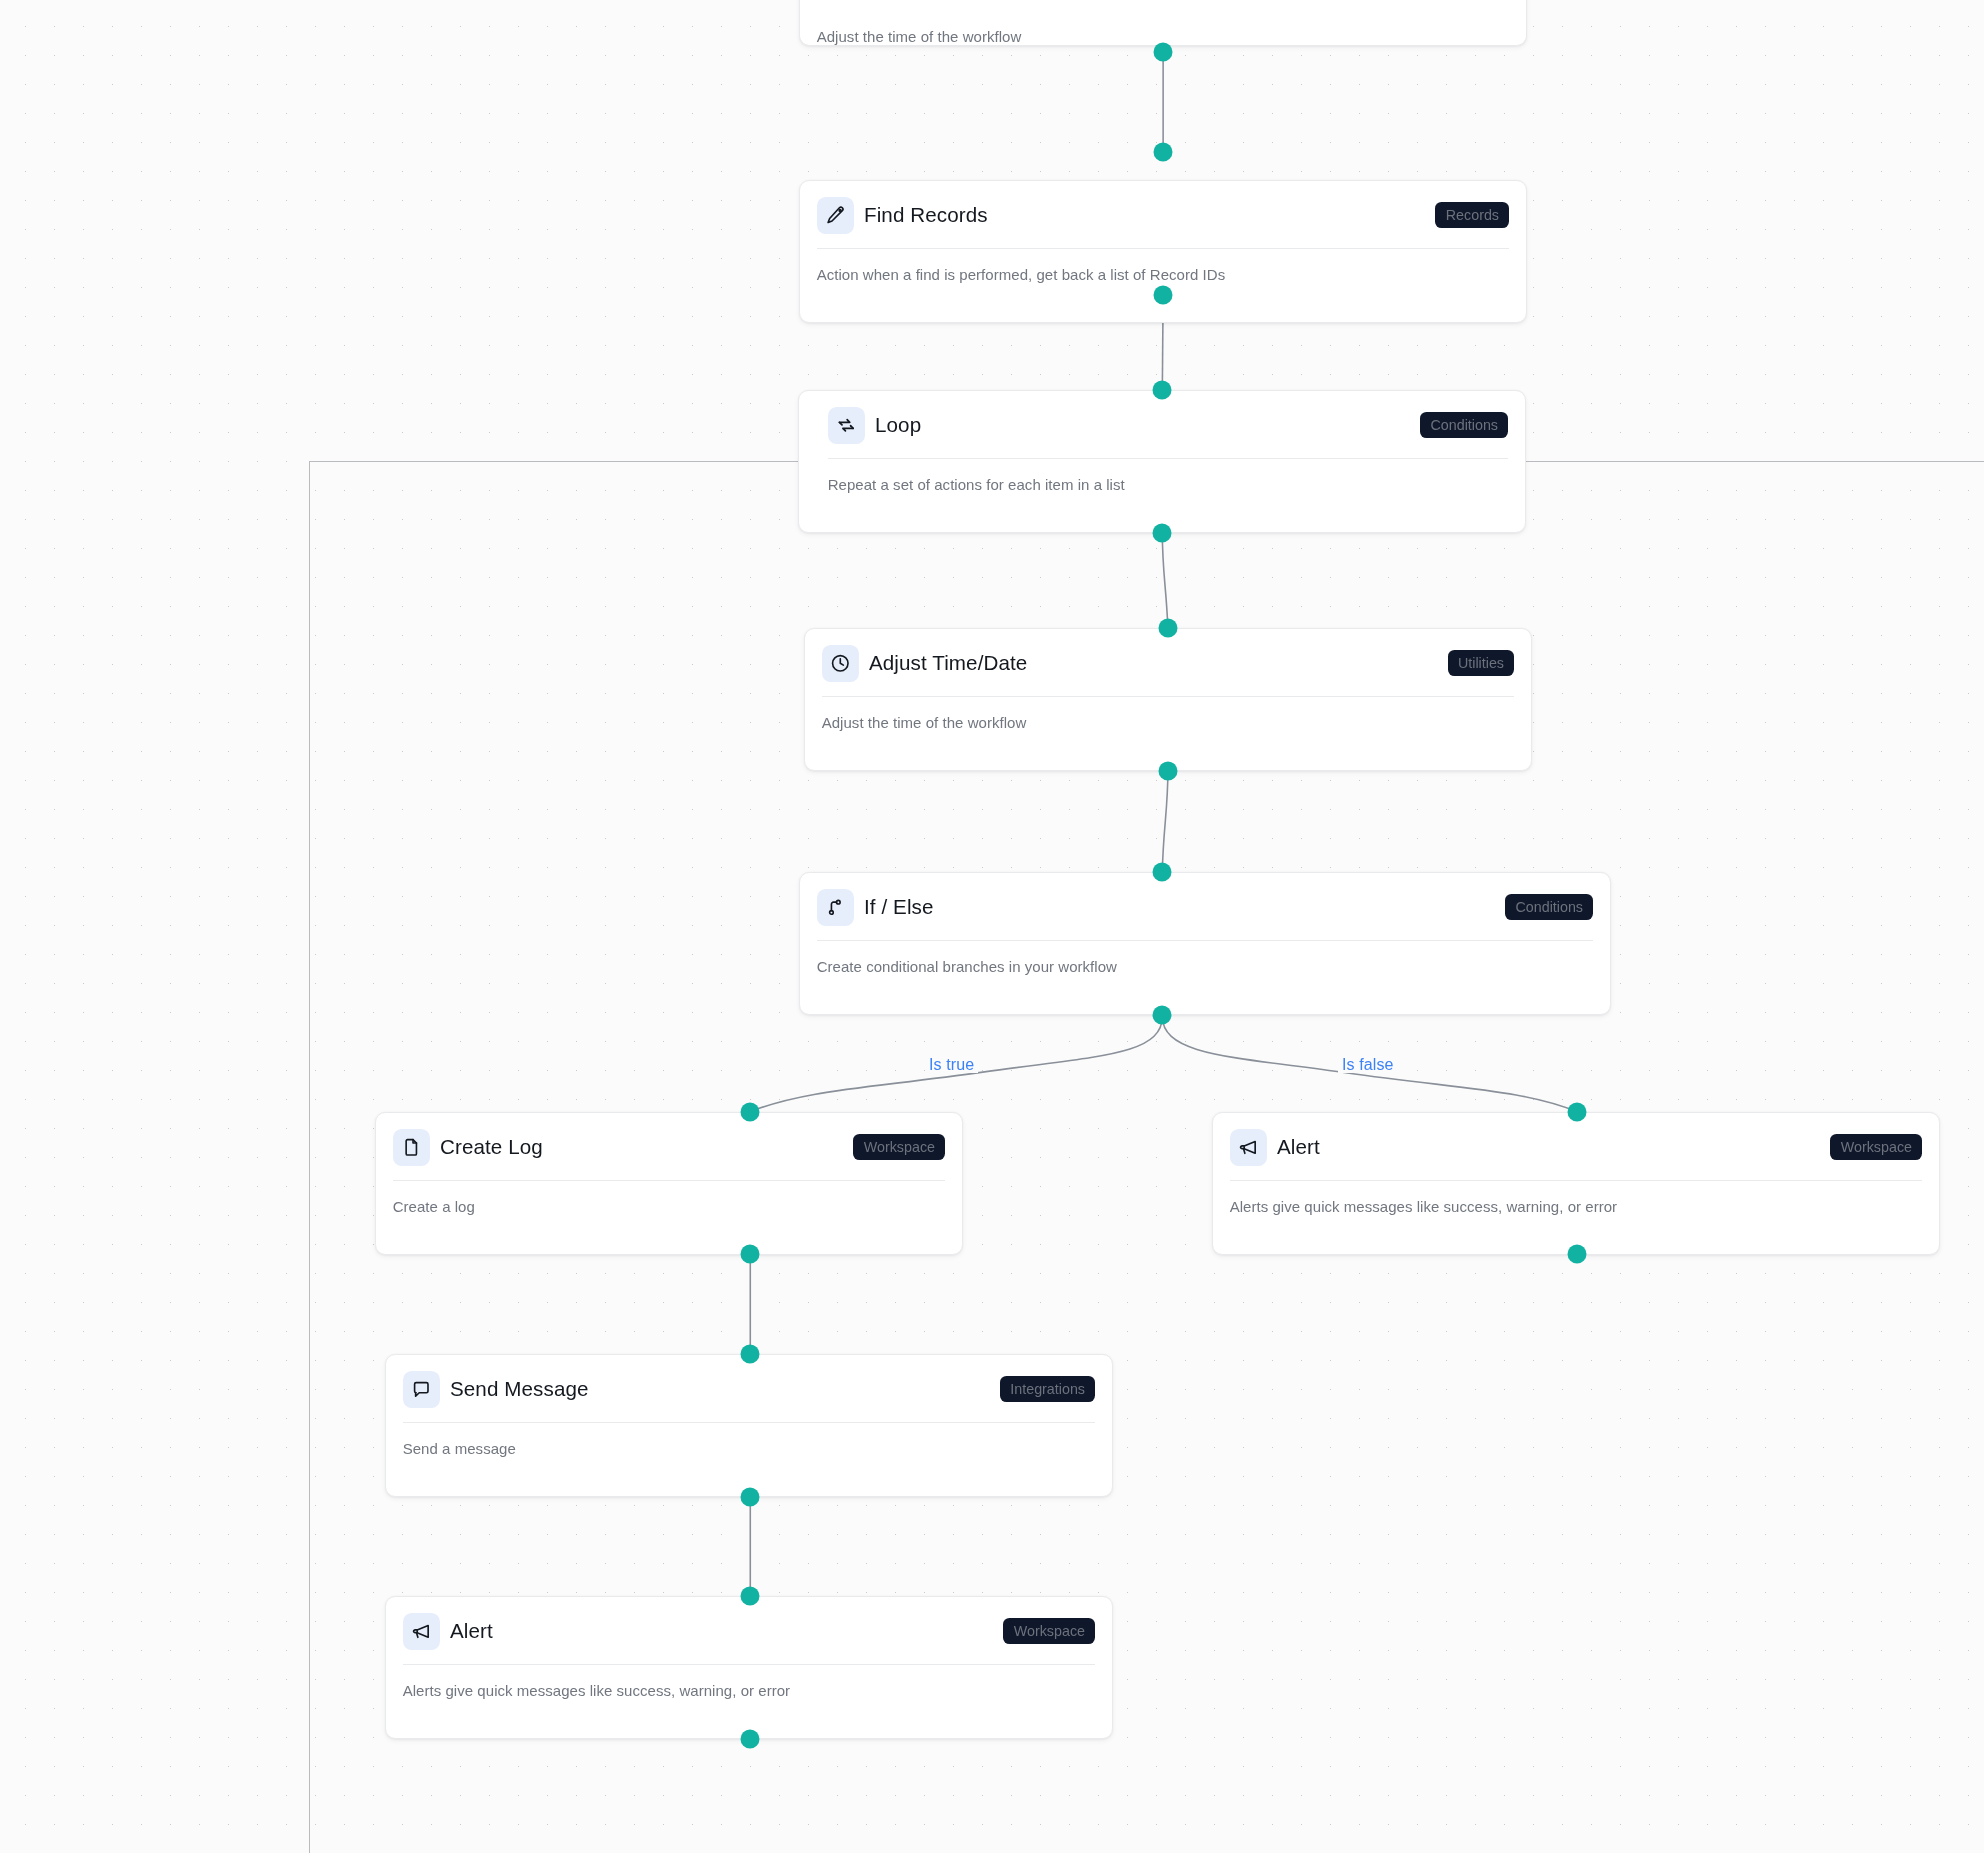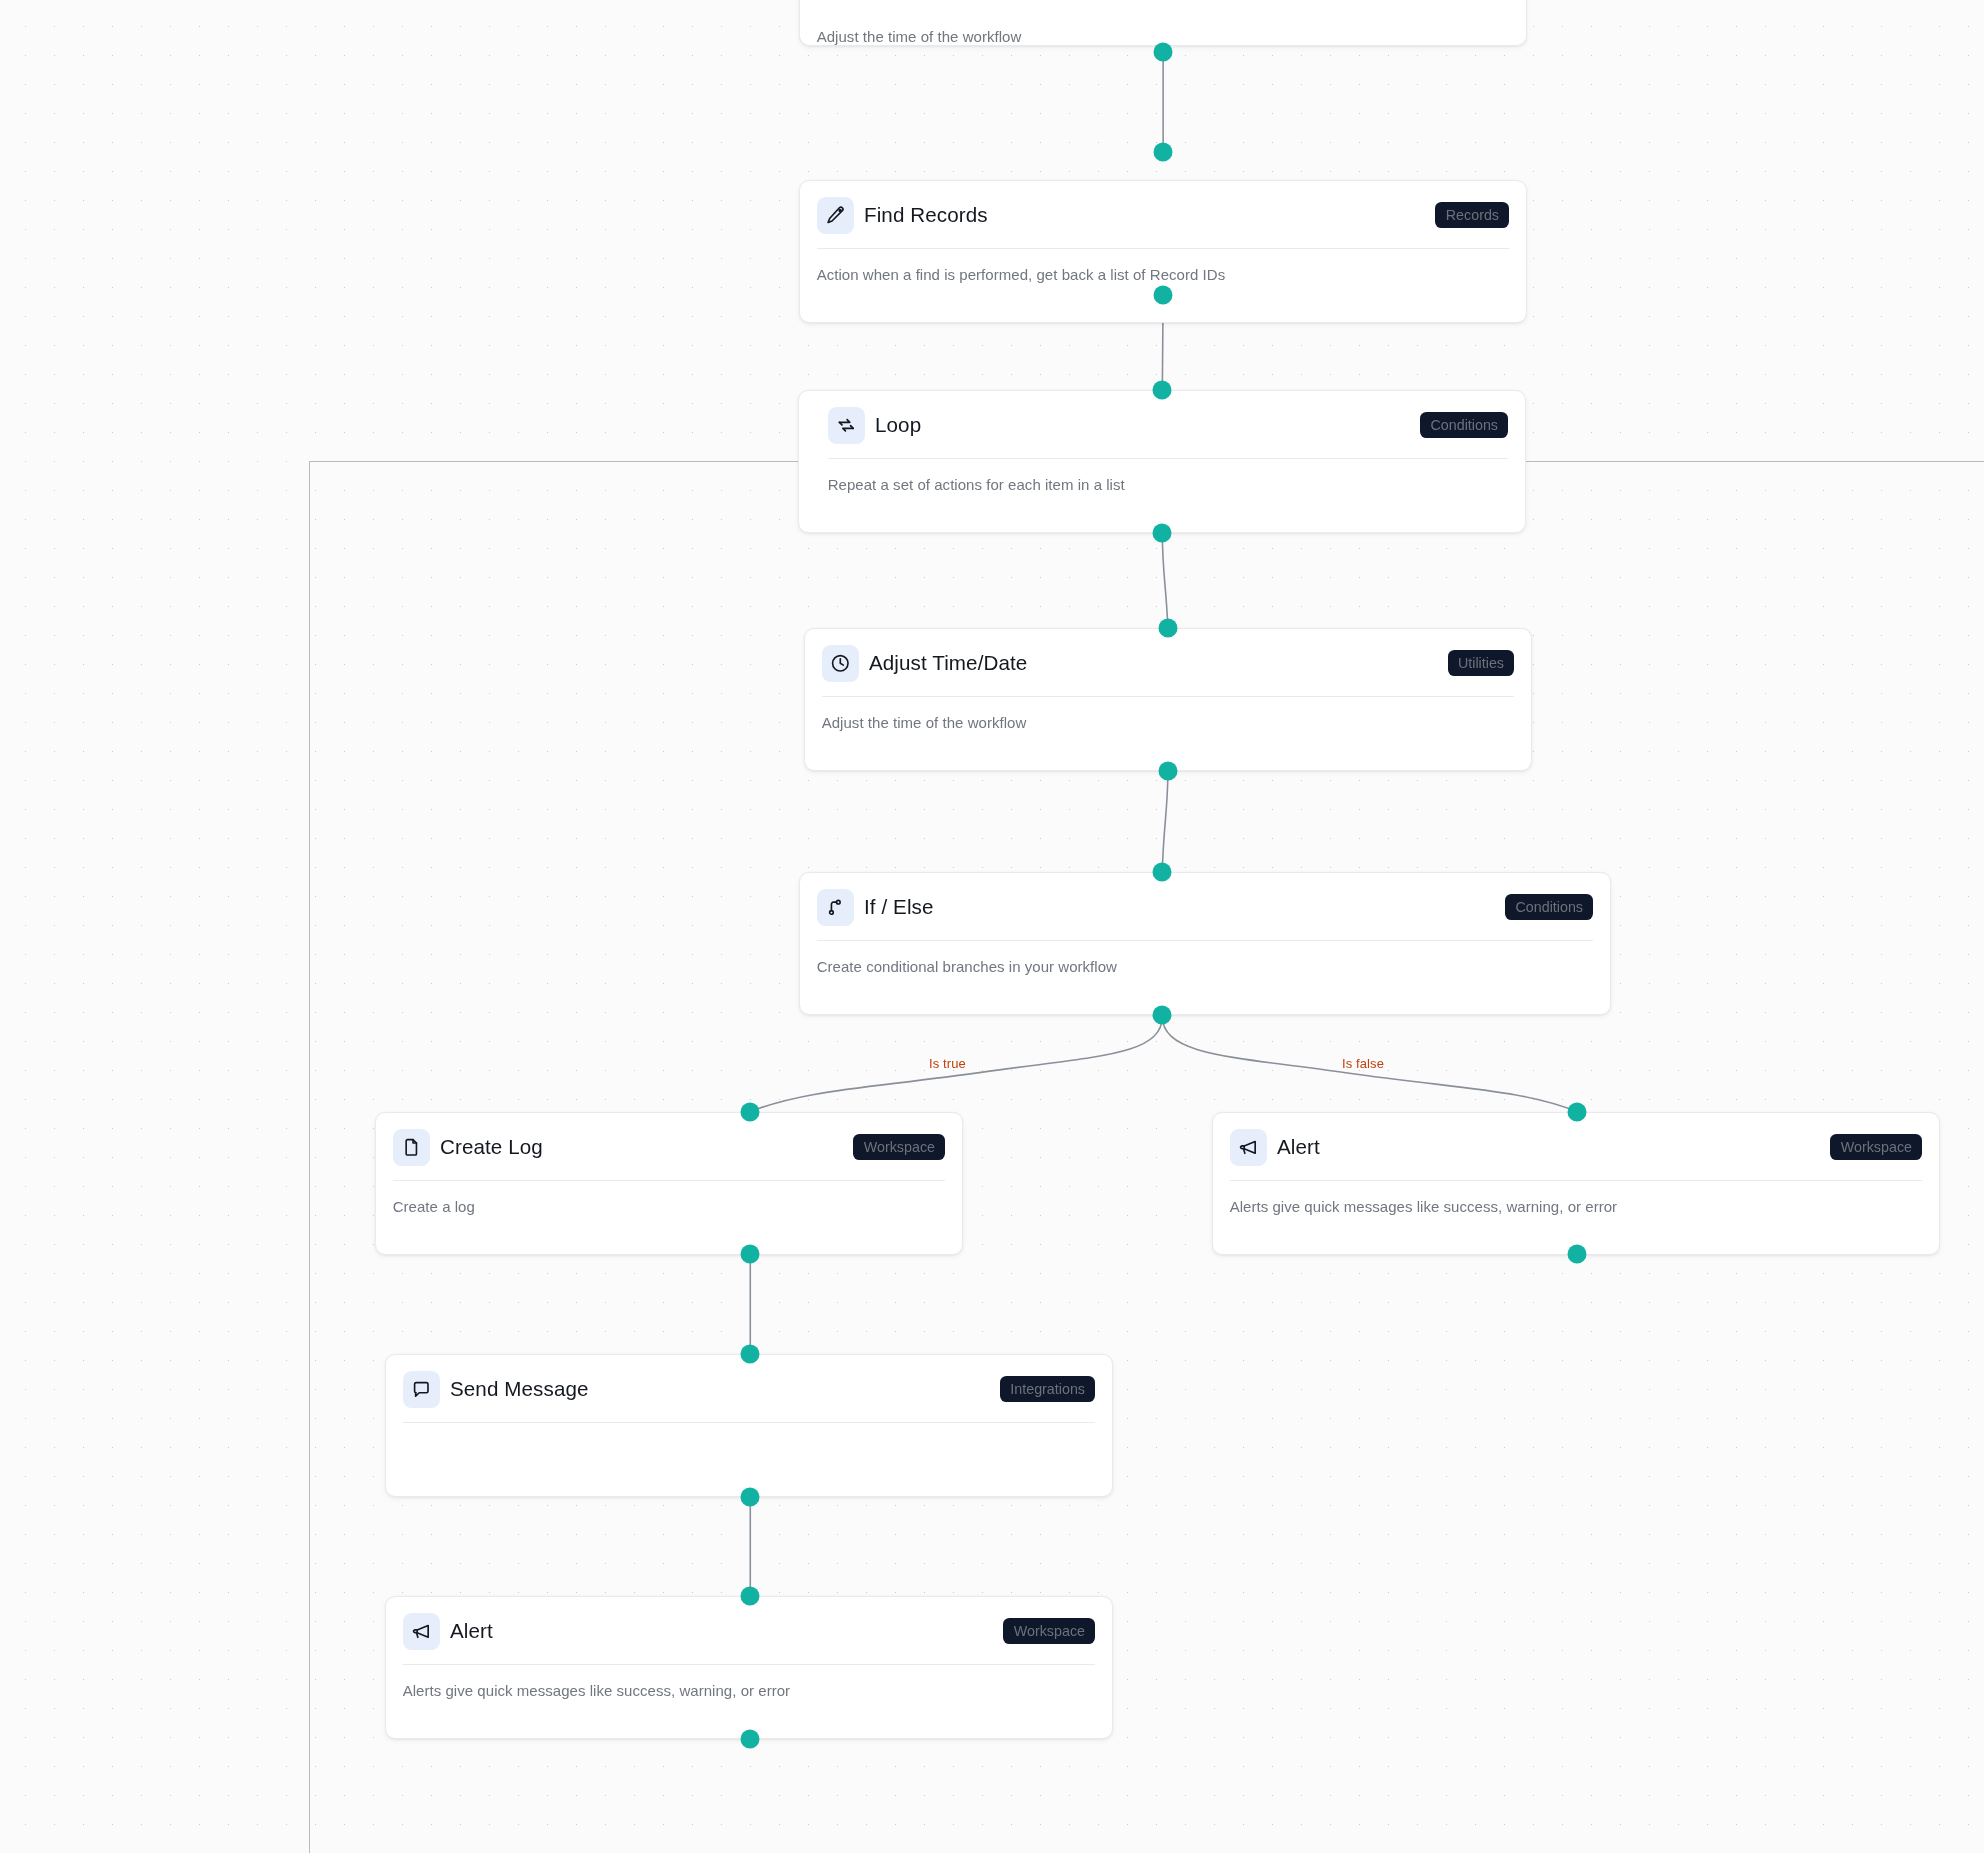--- a/index.html
+++ b/index.html
@@ -44,22 +44,22 @@
   }
   .edge-path {
     fill: none;
     stroke: #8a9099;
     stroke-width: 4;
   }
 
   
   .edge-label {
     position: absolute;
-    font-size: 13px;
-    color: #c2410c;
+    font-size: 16px;
+    color: #3b82f6;
     letter-spacing: 0.1px;
     white-space: nowrap;
     background: #fbfbfb;
     padding: 0 4px;
     line-height: 1;
   }
 
   
   .node {
     position: absolute;
@@ -279,20 +279,21 @@
     <div class="node-header">
       <span class="node-icon">
         <svg viewBox="0 0 24 24" fill="none" stroke="#14181f" stroke-width="1.9" stroke-linecap="round" stroke-linejoin="round">
           <path d="M6 4.2h12A1.8 1.8 0 0 1 19.8 6v8.2a1.8 1.8 0 0 1-1.8 1.8H9.6L5.4 20v-4H6a1.8 1.8 0 0 1-1.8-1.8V6A1.8 1.8 0 0 1 6 4.2z"></path>
         </svg>
       </span>
       <span class="node-title">Send Message</span>
       <span class="node-badge">Integrations</span>
     </div>
     <div class="node-divider"></div>
+    <div class="node-desc">Send a message</div>
   </div>
   <div class="handle" style="left:750px; top:1354px;"></div>
   <div class="handle" style="left:750px; top:1497px;"></div>
 
   <div class="node" style="left:385px; top:1596px; width:728px; height:143px;">
     <div class="node-header">
       <span class="node-icon">
         <svg viewBox="0 0 24 24" fill="none" stroke="#14181f" stroke-width="1.9" stroke-linecap="round" stroke-linejoin="round">
           <path d="M20 5.2 7.2 10.4v3.2L20 18.8z"></path>
           <path d="M7.2 10.4H4.9A1.9 1.9 0 0 0 3 12.3a1.9 1.9 0 0 0 1.9 1.3h2.3"></path>

